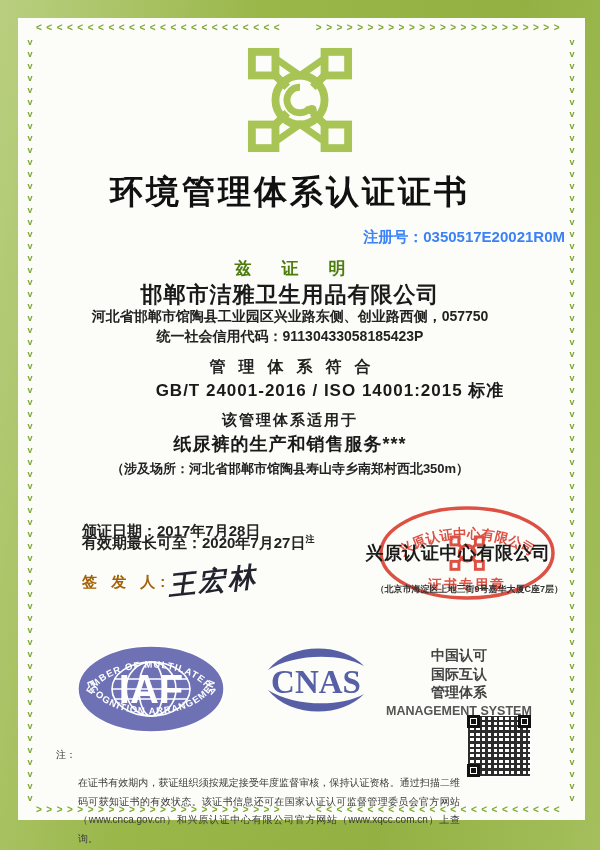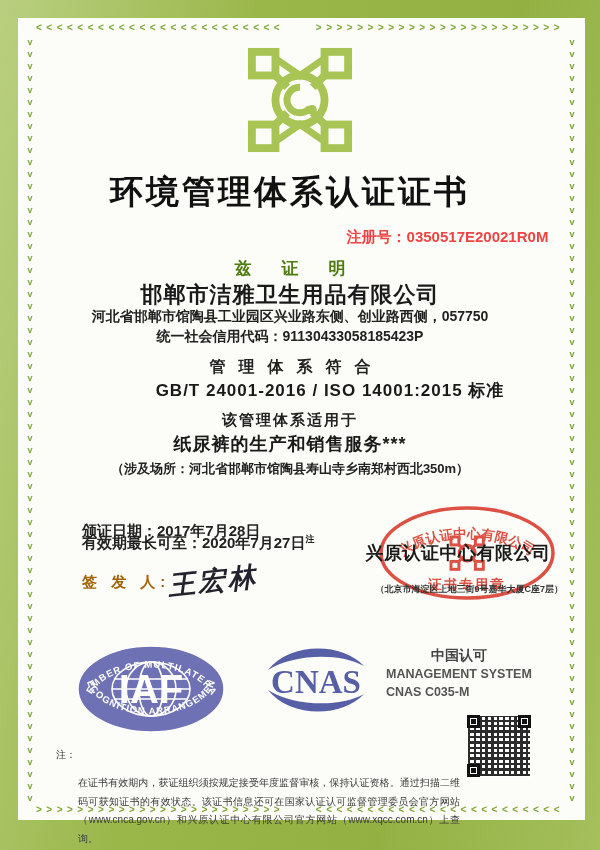--- a/index.html
+++ b/index.html
@@ -20,21 +20,21 @@
   .chev-bottom{top:804px;}
   .chev-col{position:absolute;top:36px;height:768px;width:12px;color:#7ca634;font-weight:bold;
     font-size:9px;line-height:12px;text-align:center;white-space:pre-line;overflow:hidden;}
   .chev-left{left:24px;}
   .chev-right{left:566px;}
 
   .abs{position:absolute;}
   .ctr{left:0;width:580px;text-align:center;}
 
   .title{top:170px;font-size:33px;font-weight:bold;letter-spacing:3px;color:#111;}
-  .regno{top:228px;left:330px;width:235px;text-align:center;font-size:15px;font-weight:bold;color:#ef4444;}
+  .regno{top:228px;left:330px;width:235px;text-align:right;font-size:15px;font-weight:bold;color:#3b82f6;}
   .certify{top:257px;font-size:17px;font-weight:bold;letter-spacing:30px;text-indent:30px;color:#4d7c0f;}
   .company{top:280px;font-size:22px;font-weight:bold;letter-spacing:1px;color:#1a1a1a;}
   .addr{top:308px;font-size:14px;font-weight:600;color:#222;}
   .credit{top:328px;font-size:14px;font-weight:600;color:#222;}
   .conform{top:357px;font-size:16px;font-weight:bold;letter-spacing:13px;text-indent:13px;color:#222;}
   .standard{top:379px;font-size:17px;font-weight:bold;letter-spacing:1px;color:#1a1a1a;padding-left:40px;}
   .scope-intro{top:411px;font-size:15px;font-weight:600;letter-spacing:2px;color:#222;}
   .scope{top:432px;font-size:18px;font-weight:bold;letter-spacing:1px;color:#1a1a1a;}
   .sites{top:460px;font-size:13px;font-weight:bold;color:#222;}
 
@@ -298,22 +298,23 @@
 <div class="abs cnas">
   <svg width="104" height="80" viewBox="0 0 104 80">
     <path d="M4,30 C26,2 78,2 100,26 C76,12 28,14 4,30 Z" fill="#575fa7"></path>
     <path d="M4,50 C26,78 78,78 100,54 C76,68 28,66 4,50 Z" fill="#575fa7"></path>
     <text x="52" y="53" text-anchor="middle" font-size="33" font-weight="bold" fill="#575fa7" font-family="'Liberation Serif','DejaVu Serif',serif">CNAS</text>
   </svg>
 </div>
 
 <div class="abs cnas-text">
   <div class="zh">中国认可</div>
+  <div class="zh">国际互认</div>
+  <div class="zh">管理体系</div>
   <div class="en">MANAGEMENT SYSTEM</div>
-  <div class="en">CNAS C035-M</div>
 </div>
 
 <div class="abs qr">
   <div class="dots"></div>
   <div class="finder f1"></div>
   <div class="finder f2"></div>
   <div class="finder f3"></div>
 </div>
 
 <div class="abs footnote">

